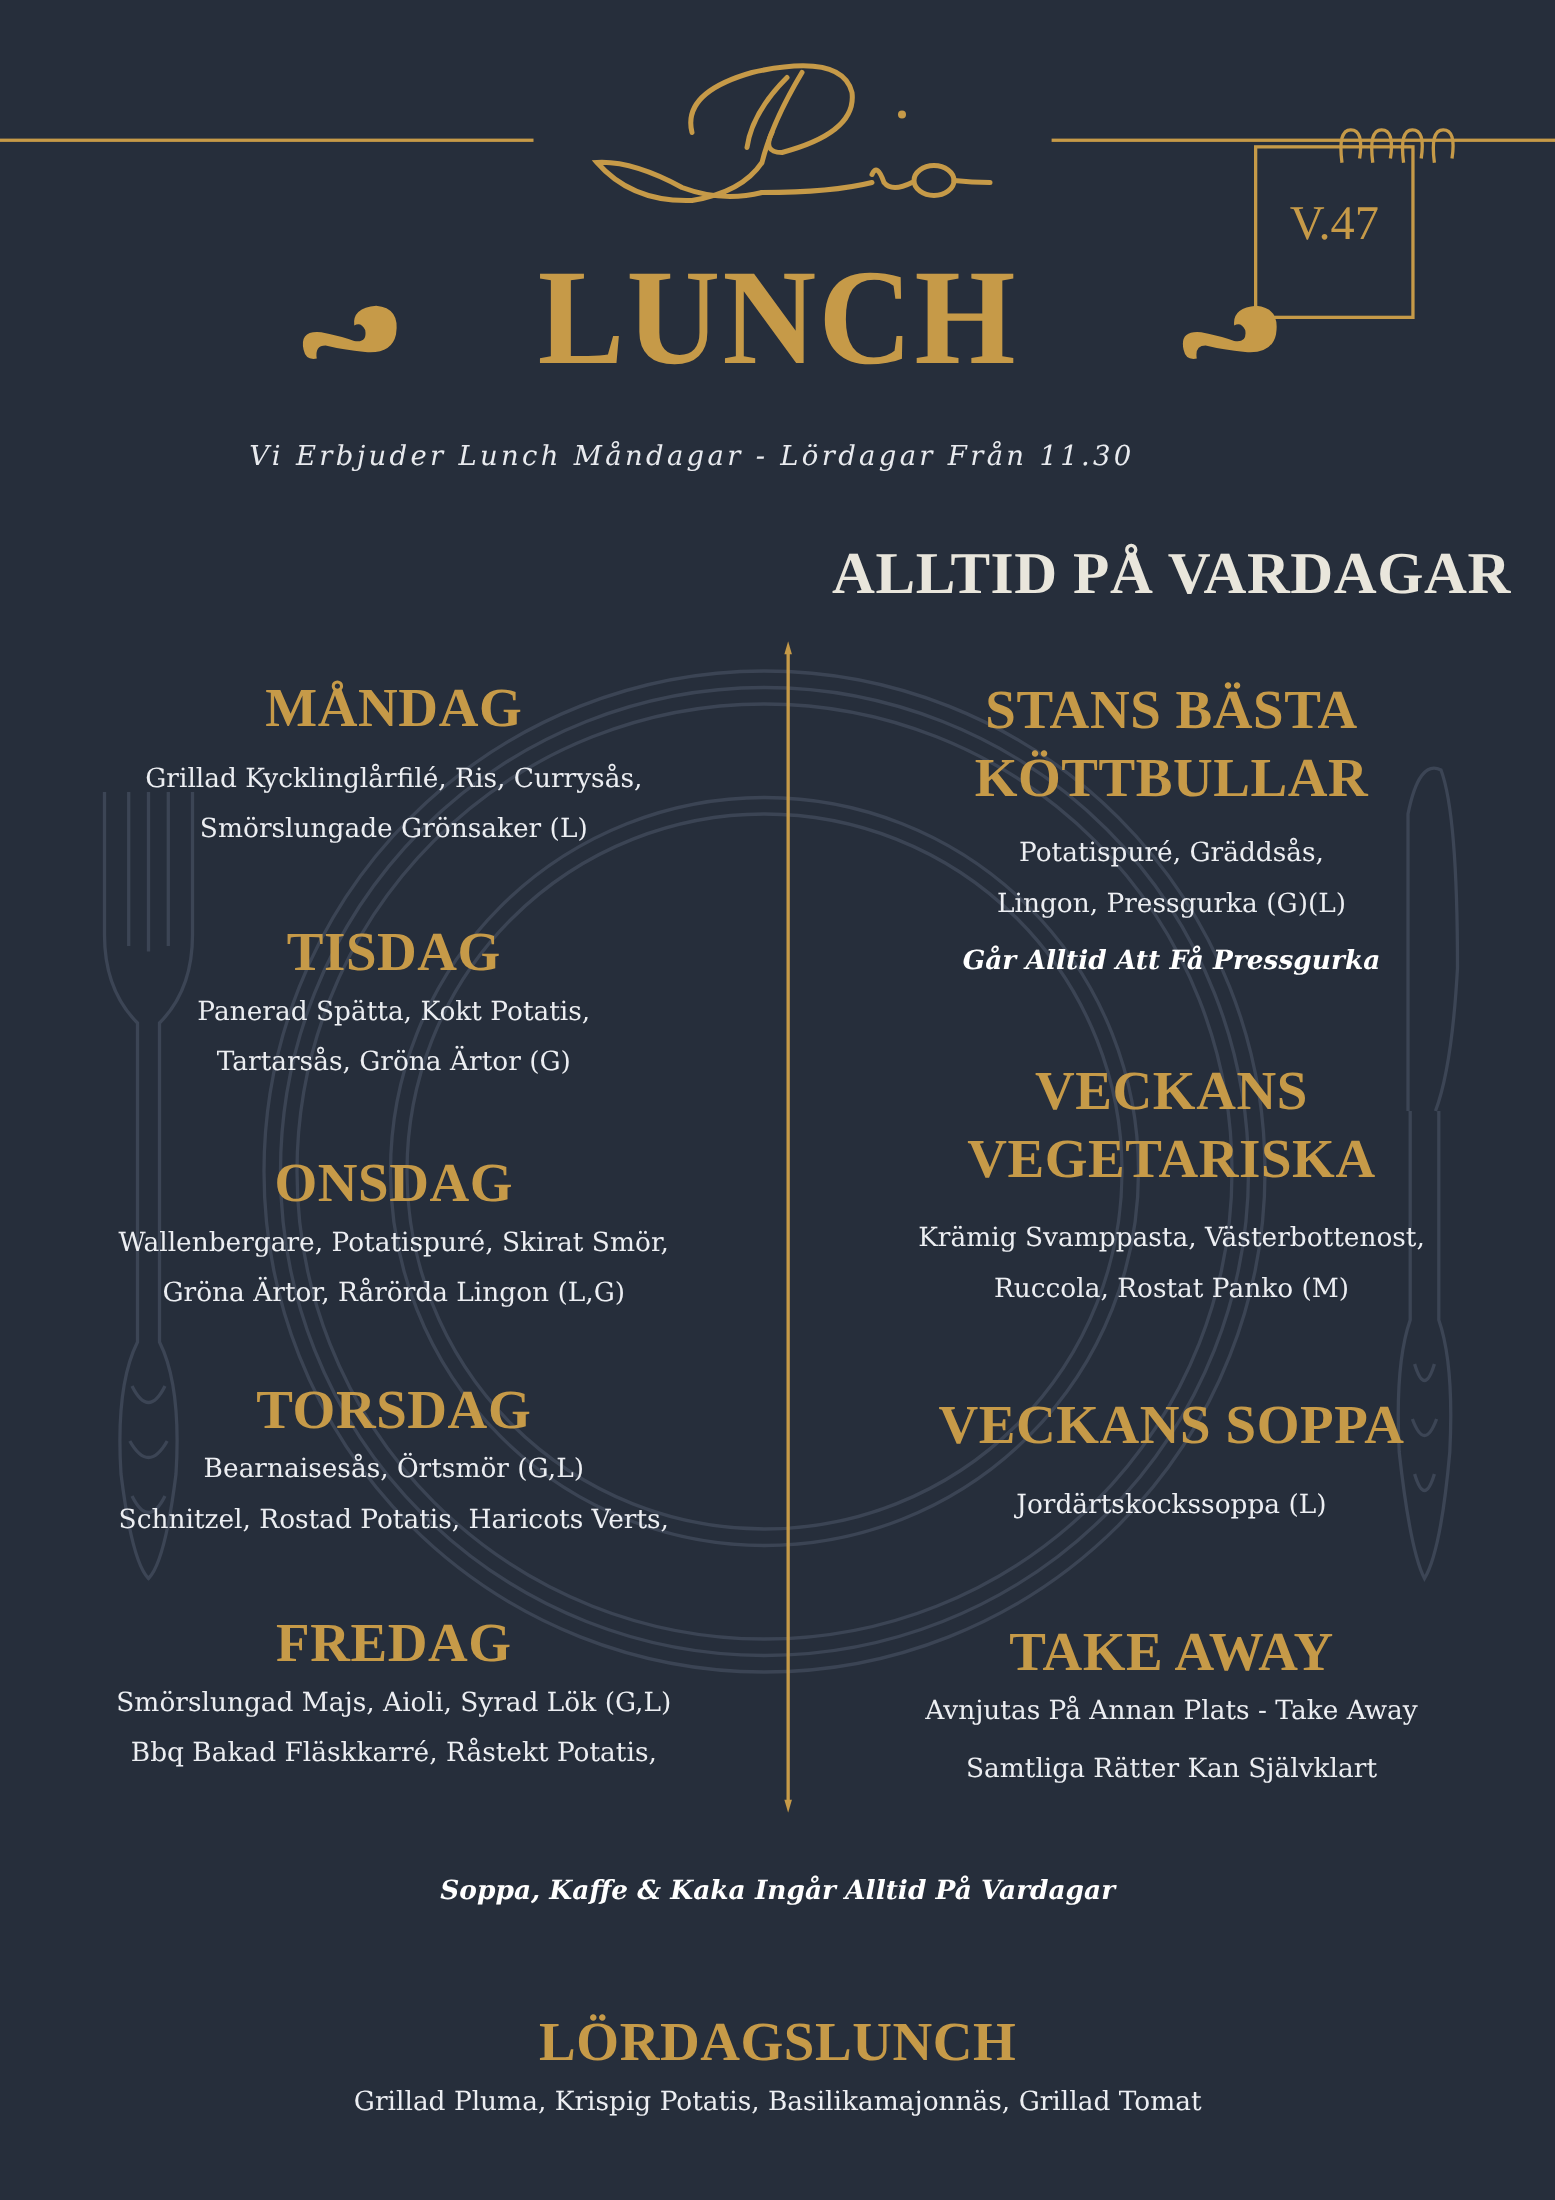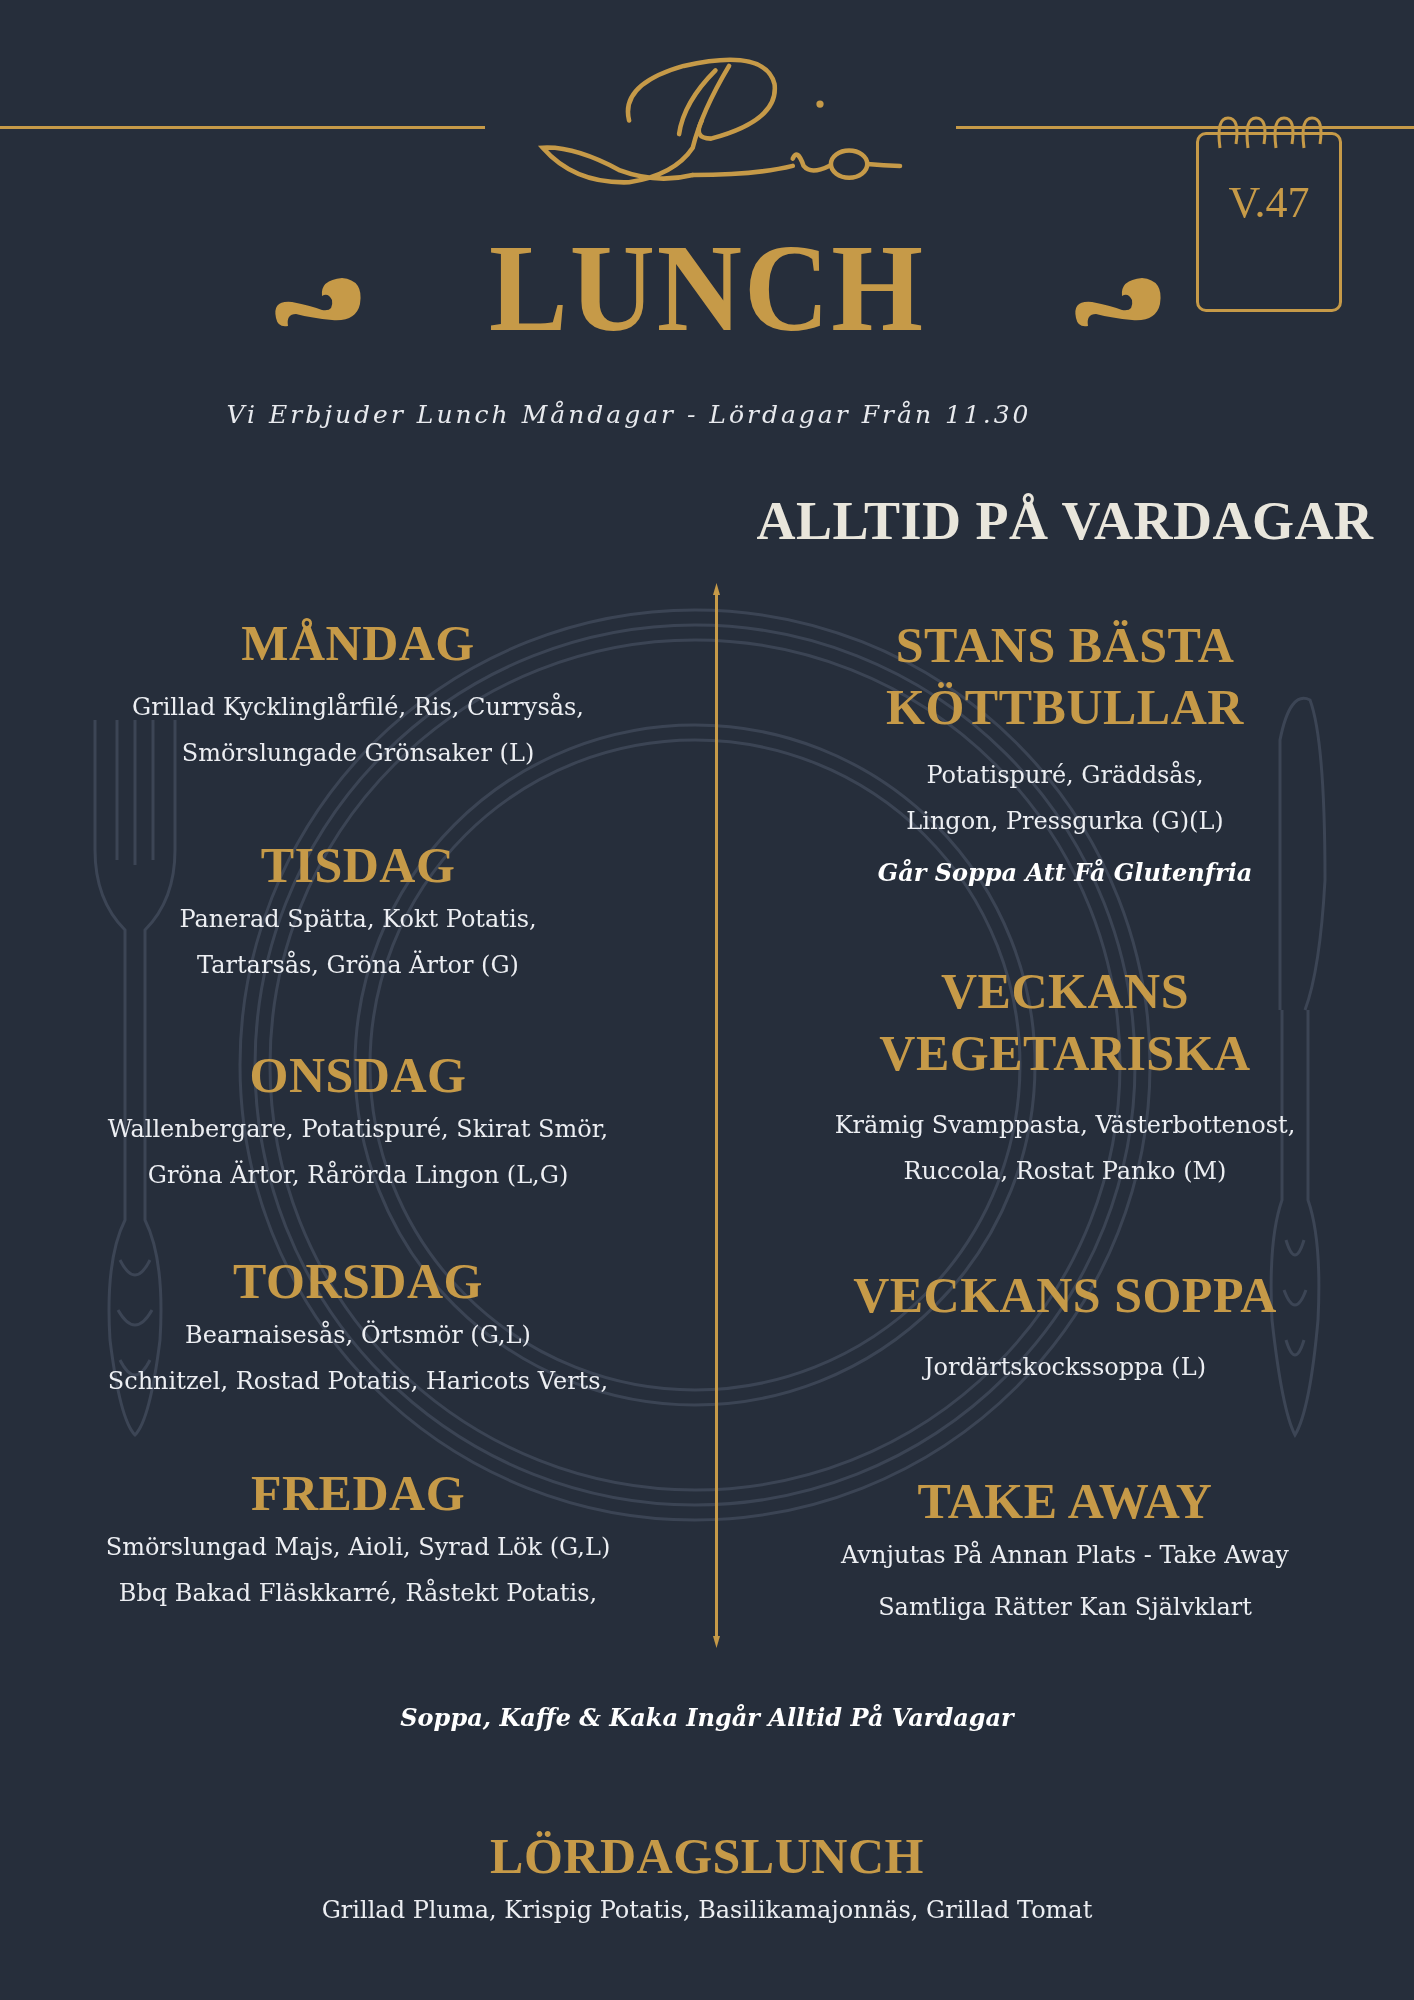--- a/index.html
+++ b/index.html
@@ -17,22 +17,22 @@
   .plate { left: 230px; top: 600px; width: 930px; height: 930px; }
   .fork { left: 80px; top: 700px; width: 110px; height: 740px; }
   .knife { left: 1250px; top: 680px; width: 90px; height: 760px; }
 
   
   .hline { position: absolute; height: 3px; background: #c69a48; top: 126px; }
   .hline.left { left: 0; width: 485px; }
   .hline.right { left: 956px; width: 458px; }
   .logo { left: 520px; top: 40px; width: 400px; height: 170px; }
 
-  .calendar { left: 1196px; top: 132px; width: 146px; height: 180px;
-    border: 3px solid #c69a48; border-radius: 10px; box-sizing: border-box; }
+  .calendar { left: 1140px; top: 132px; width: 146px; height: 158px;
+    border: 3px solid #c69a48; border-radius: 0; box-sizing: border-box; }
   .rings { left: 1212px; top: 114px; width: 116px; height: 40px; }
   .cal-text { position: absolute; left: 0; right: 0; top: 42px; text-align: center;
     font-family: "Liberation Serif", serif; font-size: 44px; color: #c69a48; }
 
   .lunch-title { left: 0; width: 1414px; top: 230px; text-align: center;
     font-family: "Liberation Serif", serif; font-weight: bold; font-size: 118px;
     letter-spacing: 2px; color: #c69a48; line-height: 1; transform: scaleY(1.05); }
   .swash { width: 95px; height: 60px; }
   .swash.left { left: 272px; top: 270px; }
   .swash.right { left: 1072px; top: 270px; }
@@ -164,21 +164,21 @@
   <div class="sec-title">FREDAG</div>
   <div class="sec-desc">Smörslungad Majs, Aioli, Syrad Lök (G,L)</div>
   <div class="sec-desc">Bbq Bakad Fläskkarré, Råstekt Potatis,</div>
 </div>
 
 <div class="section right-col" style="top:614px">
   <div class="sec-title">STANS BÄSTA</div>
   <div class="sec-title">KÖTTBULLAR</div>
   <div class="sec-desc" style="margin-top:14px">Potatispuré, Gräddsås,</div>
   <div class="sec-desc">Lingon, Pressgurka (G)(L)</div>
-  <div class="note-italic" style="margin-top:14px">Går Soppa Att Få Glutenfria</div>
+  <div class="note-italic" style="margin-top:14px">Går Alltid Att Få Pressgurka</div>
 </div>
 <div class="section right-col" style="top:960px">
   <div class="sec-title">VECKANS</div>
   <div class="sec-title">VEGETARISKA</div>
   <div class="sec-desc" style="margin-top:18px">Krämig Svamppasta, Västerbottenost,</div>
   <div class="sec-desc">Ruccola, Rostat Panko (M)</div>
 </div>
 <div class="section right-col" style="top:1264px">
   <div class="sec-title">VECKANS SOPPA</div>
   <div class="sec-desc" style="margin-top:18px">Jordärtskockssoppa (L)</div>

